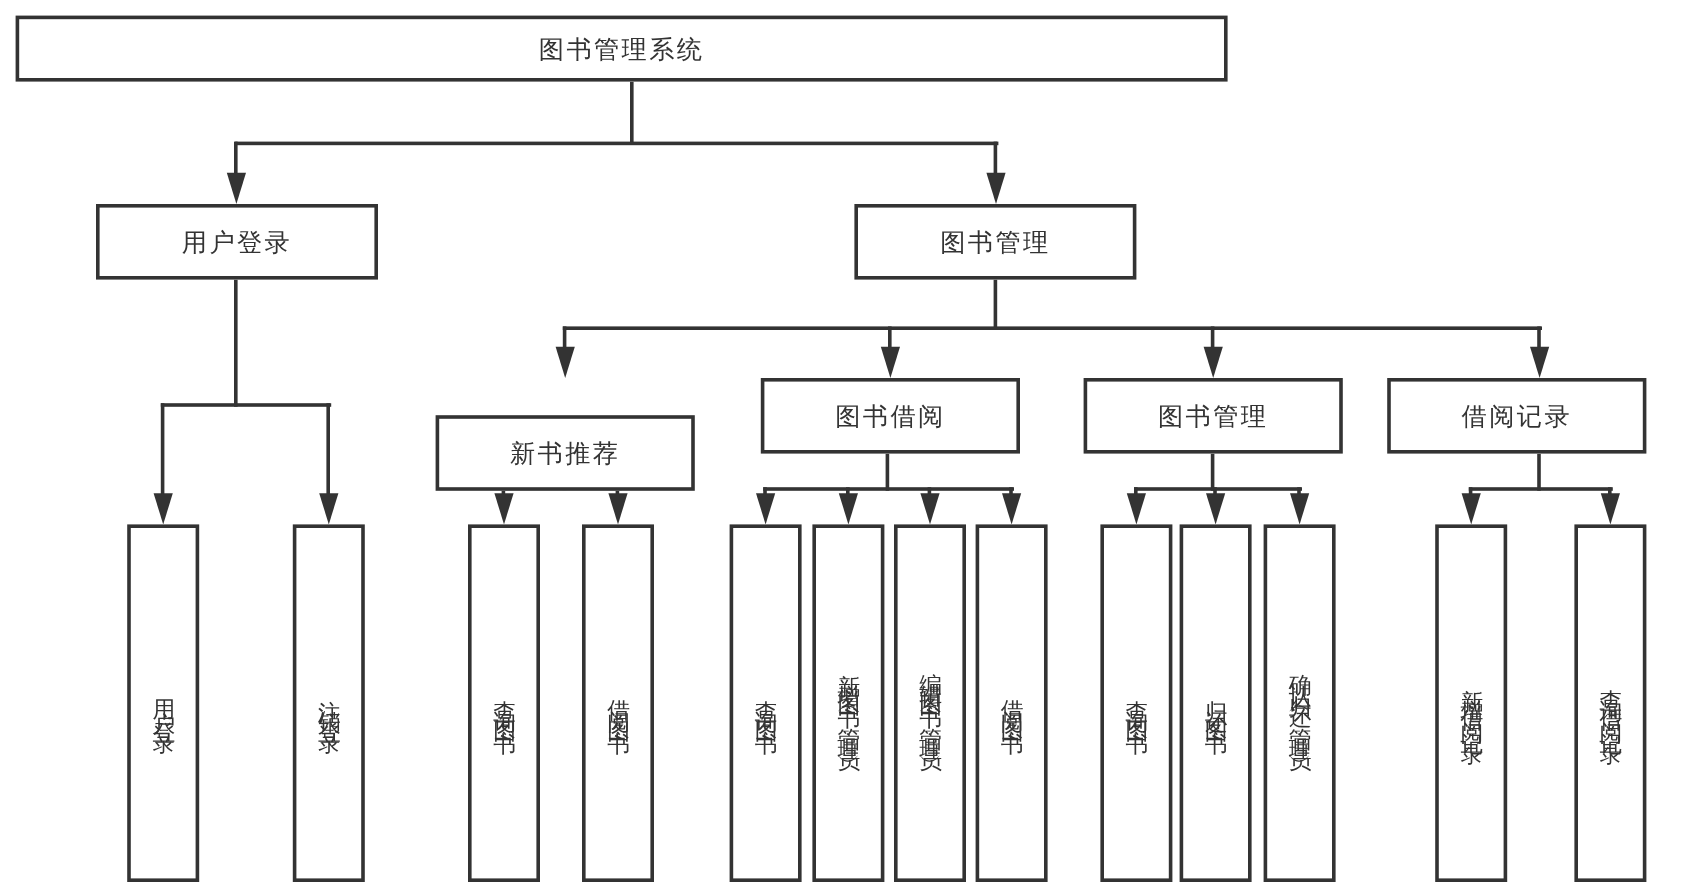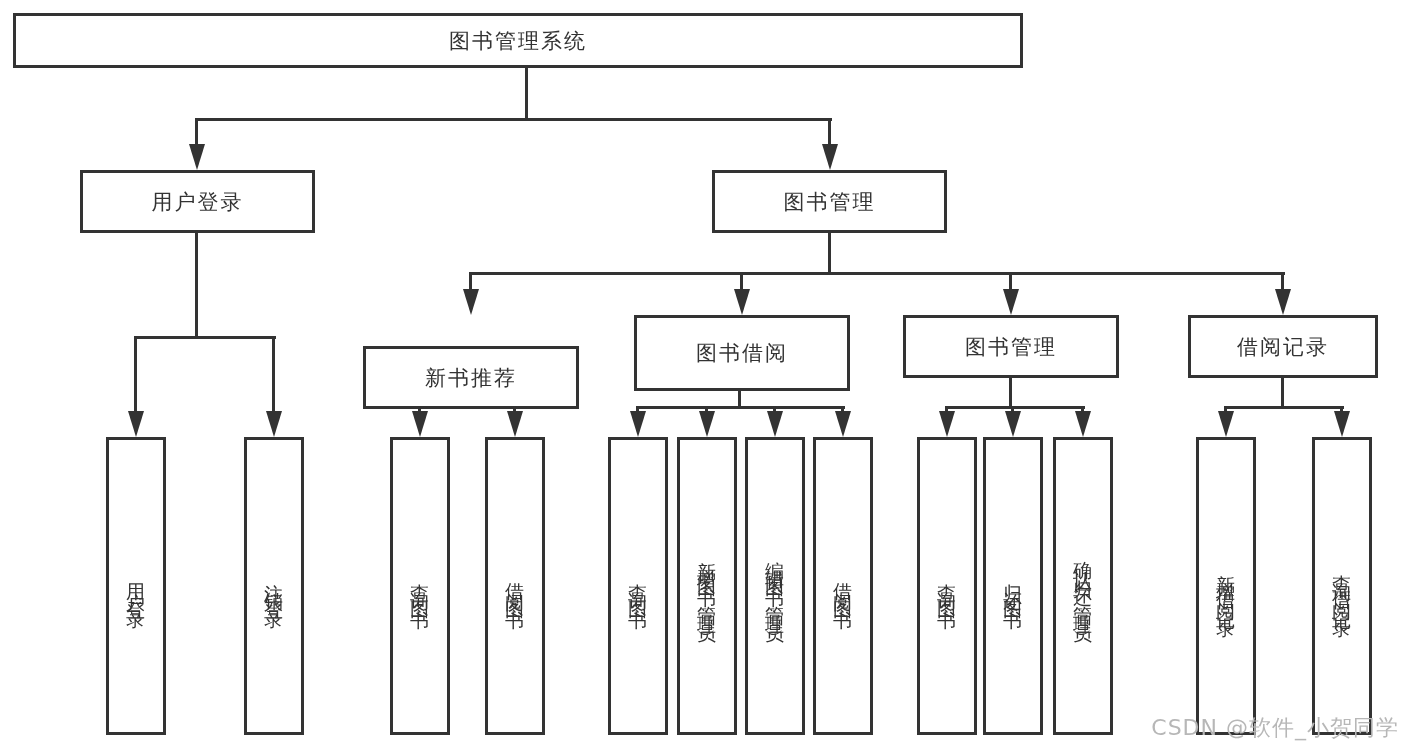--- a/index.html
+++ b/index.html
@@ -83,23 +83,23 @@
   <div class="vl" style="left:469px; top:272px; height:20px;"></div>
   <div class="ah" style="left:463px; top:289px;"></div>
   <div class="vl" style="left:740px; top:272px; height:20px;"></div>
   <div class="ah" style="left:734px; top:289px;"></div>
   <div class="vl" style="left:1009px; top:272px; height:20px;"></div>
   <div class="ah" style="left:1003px; top:289px;"></div>
   <div class="vl" style="left:1281px; top:272px; height:20px;"></div>
   <div class="ah" style="left:1275px; top:289px;"></div>
 
   <div class="box" style="left:363px; top:315px; width:216px; height:63px;margin-top:31px;">新书推荐</div>
-  <div class="box" style="left:634px; top:315px; width:216px; height:76px;">图书借阅</div>
+  <div class="box" style="left:634px; top:315px; width:216px; height:63px;">图书借阅</div>
   <div class="box" style="left:903px; top:315px; width:216px; height:63px;">图书管理</div>
-  <div class="box" style="left:1188px; top:315px; width:190px; height:63px;">借阅记录</div>
+  <div class="box" style="left:1156px; top:315px; width:216px; height:63px;">借阅记录</div>
 
   <div class="vl" style="left:469px; top:378px; height:31px;"></div>
   <div class="hl" style="left:418px; top:406px; width:100px;"></div>
   <div class="vl" style="left:418px; top:406px; height:9px;"></div>
   <div class="ah" style="left:412px; top:411px;"></div>
   <div class="vl" style="left:513px; top:406px; height:9px;"></div>
   <div class="ah" style="left:507px; top:411px;"></div>
 
   <div class="vl" style="left:738px; top:378px; height:31px;"></div>
   <div class="hl" style="left:636px; top:406px; width:209px;"></div>
@@ -139,15 +139,14 @@
   <div class="box vbox" style="left:745px; top:437px; width:60px; height:298px;">编辑图书（管理员）</div>
   <div class="box vbox" style="left:813px; top:437px; width:60px; height:298px;">借阅图书</div>
 
   <div class="box vbox" style="left:917px; top:437px; width:60px; height:298px;">查询图书</div>
   <div class="box vbox" style="left:983px; top:437px; width:60px; height:298px;">归还图书</div>
   <div class="box vbox" style="left:1053px; top:437px; width:60px; height:298px;">确认归还（管理员）</div>
 
   <div class="box vbox" style="left:1196px; top:437px; width:60px; height:298px;">新增借阅记录</div>
   <div class="box vbox" style="left:1312px; top:437px; width:60px; height:298px;">查询借阅记录</div>
 
-  <div id="watermark">CSDN @软件_小贺同学</div>
 
 </div>
 
 </body></html>

